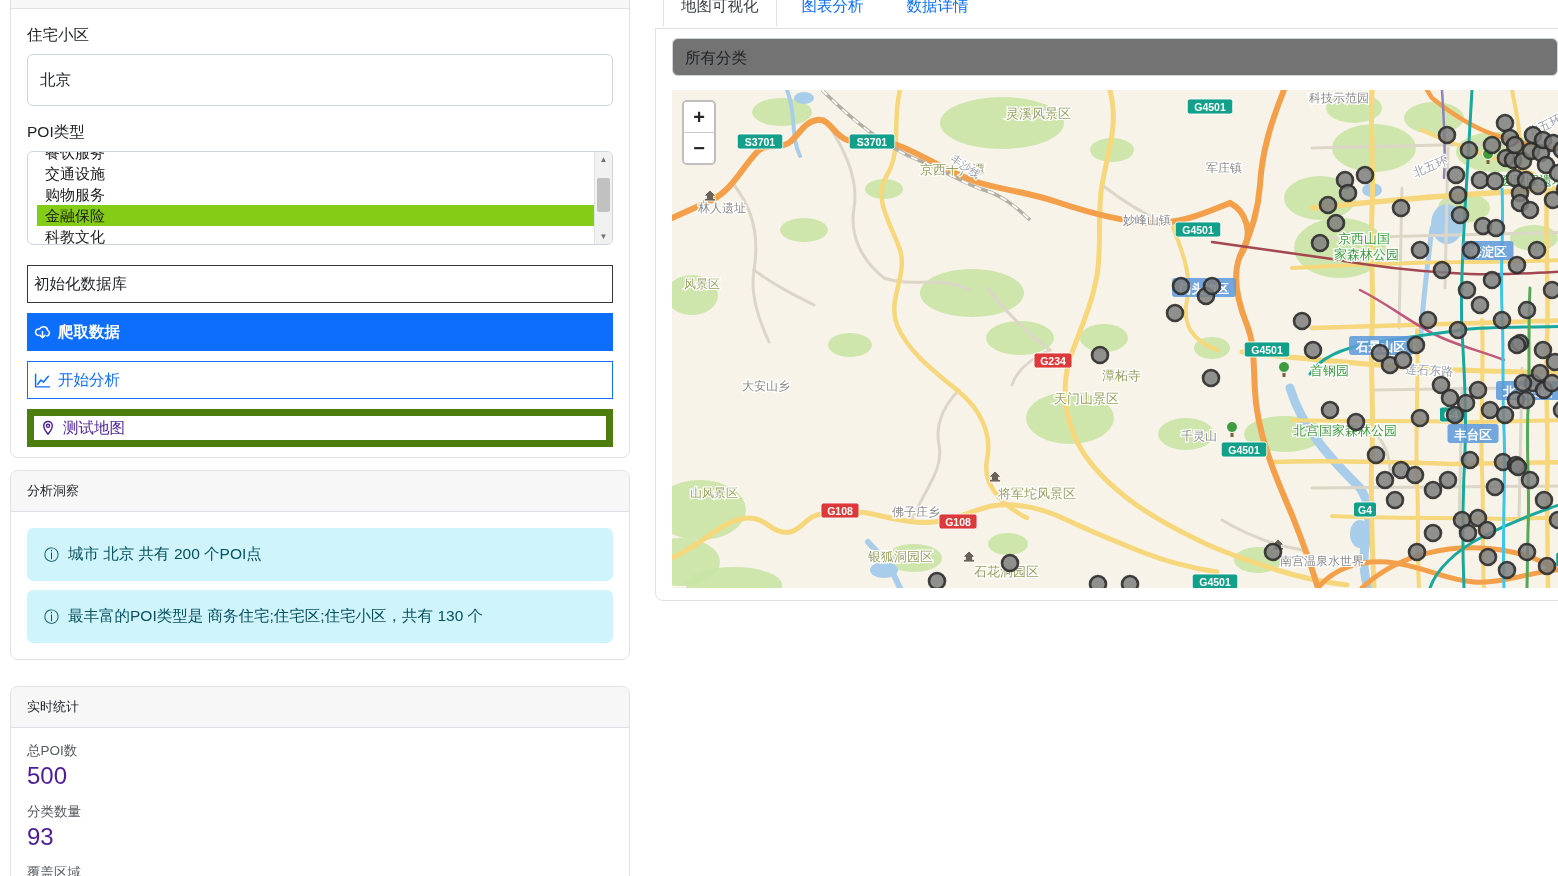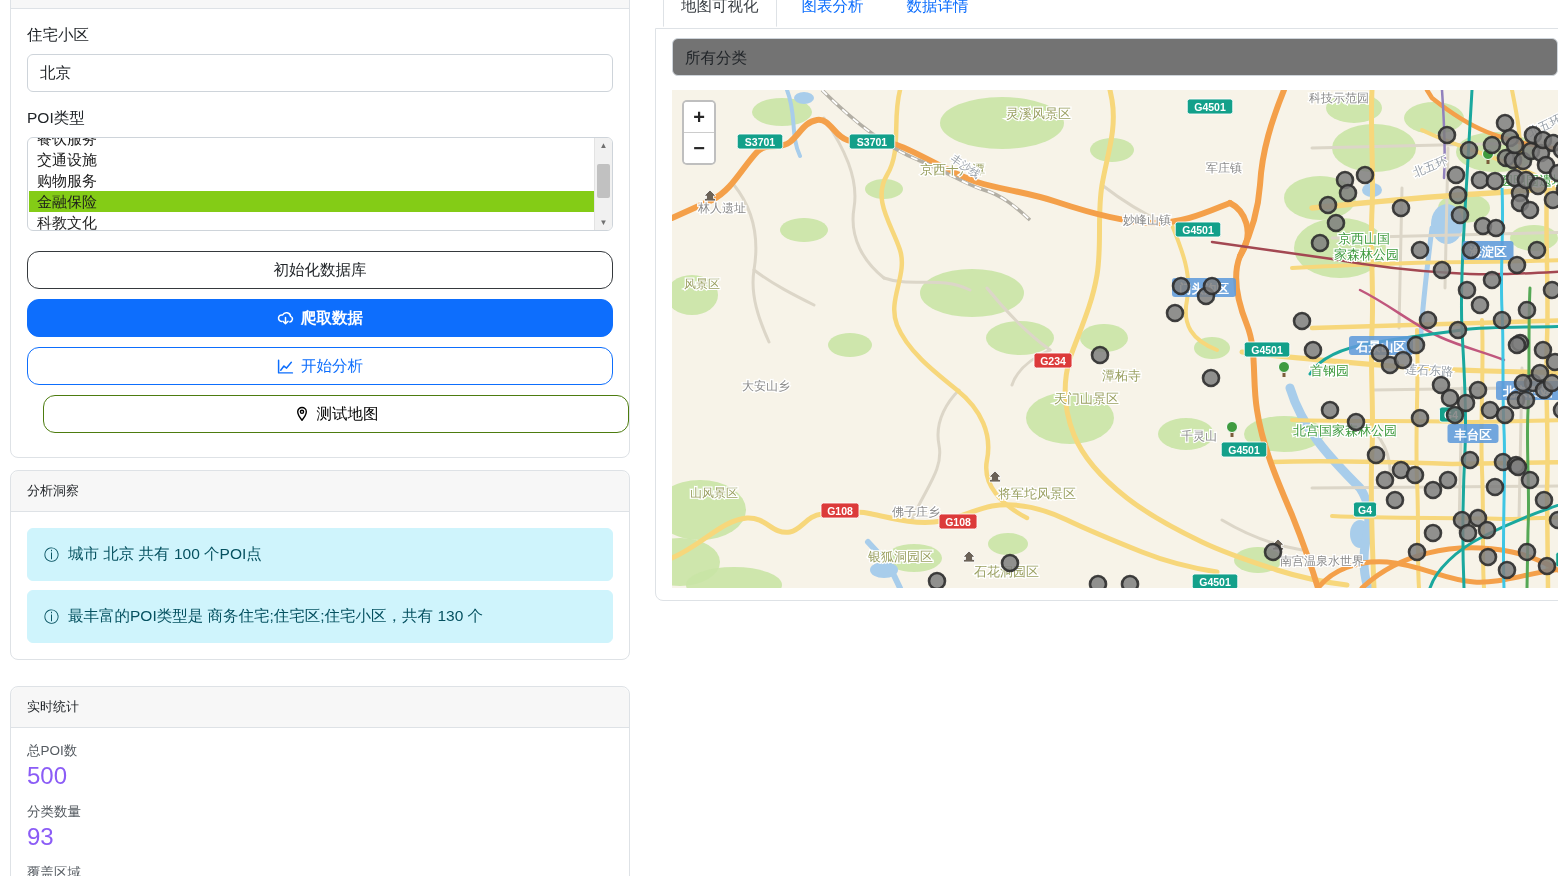--- a/index.html
+++ b/index.html
@@ -10,47 +10,47 @@
   }
   .card{position:absolute;background:#fff;border:1px solid #dee2e6;border-radius:8px;}
   .card-header{padding:11px 16px;background:rgba(0,0,0,.03);border-bottom:1px solid #dee2e6;
     font-size:13px;color:#212529;border-radius:8px 8px 0 0;}
   .card-body{padding:16px;}
 
   
   #card-form{left:10px;top:-36px;width:618px;height:492px;}
   #card-form .card-header{height:21px;}
   .field-label{font-size:15.5px;margin:0 0 8px 0;display:block;}
-  .text-input{width:100%;box-sizing:border-box;height:38px;border:1px solid #ced4da;border-radius:6px;
+  .text-input{width:100%;box-sizing:border-box;height:52px;border:1px solid #ced4da;border-radius:6px;
     padding:14px 12px;font-size:15.5px;color:#212529;font-family:inherit;background:#fff;}
   .listbox{position:relative;border:1px solid #ced4da;border-radius:6px;height:92px;overflow:hidden;
     margin-bottom:20px;background:#fff;}
-  .listbox-inner{position:absolute;left:1px;top:-10px;right:17px;}
+  .listbox-inner{position:absolute;left:9px;top:-10px;right:17px;}
   .listbox .opt{font-size:15px;line-height:21px;padding:0 8px;white-space:nowrap;color:#1b1b1b;}
   .listbox .opt.sel{background:#84cc16;}
   .vscroll{position:absolute;right:0;top:0;bottom:0;width:17px;background:#f1f1f1;border-left:1px solid #e3e3e3;}
   .vscroll .arr{height:15px;font-size:8px;line-height:15px;text-align:center;color:#707070;}
   .vscroll .thumb{position:absolute;left:2px;right:2px;top:26px;height:34px;background:#c1c1c1;border-radius:2px;}
-  .btn{display:flex;align-items:center;justify-content:center;gap:7px;width:100%;box-sizing:border-box;
-    height:38px;border-radius:12px;font-size:15.5px;margin-bottom:10px;background:#fff;cursor:pointer;
+  .btn{display:flex;align-items:center;justify-content:flex-start;gap:7px;width:100%;box-sizing:border-box;
+    height:38px;border-radius:0;font-size:15.5px;margin-bottom:10px;background:#fff;cursor:pointer;
     font-family:inherit;}
   .btn svg{flex:0 0 auto;}
   .btn-outline-dark{border:1px solid #35393d;color:#212529;}
   .btn-primary{border:1px solid #0d6efd;background:#0d6efd;color:#fff;font-weight:bold;}
   .btn-outline-primary{border:1px solid #0d6efd;color:#0d6efd;}
-  .btn-outline-info{border:1px solid #4d7c0f;color:#000000;margin-left:16px;}
+  .btn-outline-info{border:7px solid #4d7c0f;color:#4c1d95;}
 
   #card-insights{left:10px;top:470px;width:618px;height:188px;}
   .alert{display:flex;align-items:center;gap:9px;background:#cff4fc;color:#055160;border:1px solid #cff4fc;
     border-radius:6px;padding:15px 16px;font-size:15.5px;margin-bottom:9px;}
   .alert .i-ico{font-size:15px;line-height:1;}
 
   #card-stats{left:10px;top:686px;width:618px;height:240px;}
   .stat-label{font-size:13.5px;color:#555b61;margin:0 0 2px 0;}
-  .stat-value{font-size:24px;font-weight:500;color:#8b5cf6;margin:0 0 12px 0;line-height:1.2;}
+  .stat-value{font-size:24px;font-weight:500;color:#4c1d95;margin:0 0 12px 0;line-height:1.2;}
 
   
   .tabs-nav{position:absolute;left:655px;top:-14px;display:flex;z-index:3;}
   .tab{padding:9px 17px;font-size:15.5px;border:1px solid transparent;border-radius:6px 6px 0 0;
     color:#0d6efd;cursor:pointer;margin-left:7px;background:transparent;}
   .tab.active{background:#fff;border-color:#dee2e6 #dee2e6 #fff #dee2e6;color:#3a3f44;margin-left:8px;}
   .tab-content{position:absolute;left:655px;top:28px;width:920px;height:573px;background:#fff;
     border:1px solid #dee2e6;border-radius:0 0 8px 8px;box-sizing:border-box;padding:9px 16px 13px 16px;z-index:2;}
   .select{width:100%;box-sizing:border-box;height:38px;border:1px solid #ced4da;border-radius:6px;
     padding:6px 12px;font-size:15.5px;color:#212529;background:#737373;appearance:none;font-family:inherit;}
@@ -111,21 +111,21 @@
       <span>测试地图</span>
     </button>
   </div>
 </div>
 
 <div class="card" id="card-insights">
   <div class="card-header">分析洞察</div>
   <div class="card-body">
     <div class="alert">
       <span class="i-ico">ⓘ</span>
-      <span>城市 北京 共有 100 个POI点</span>
+      <span>城市 北京 共有 200 个POI点</span>
     </div>
     <div class="alert">
       <span class="i-ico">ⓘ</span>
       <span>最丰富的POI类型是 商务住宅;住宅区;住宅小区，共有 130 个</span>
     </div>
   </div>
 </div>
 
 <div class="card" id="card-stats">
   <div class="card-header">实时统计</div>

